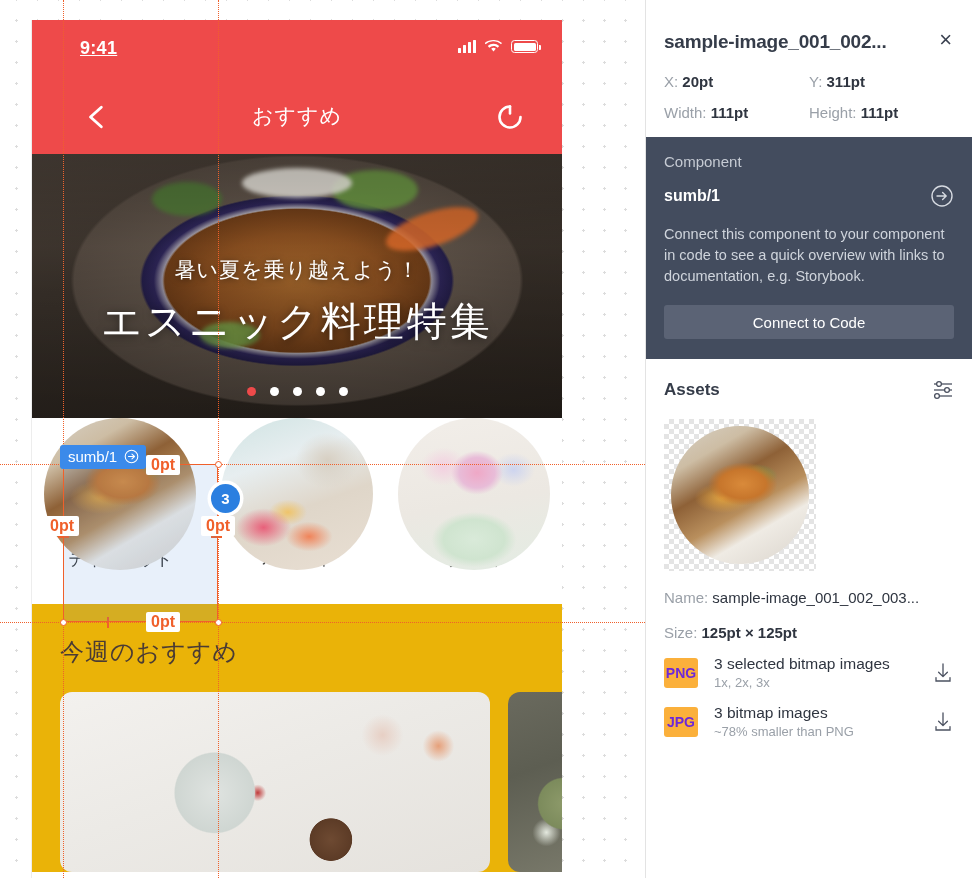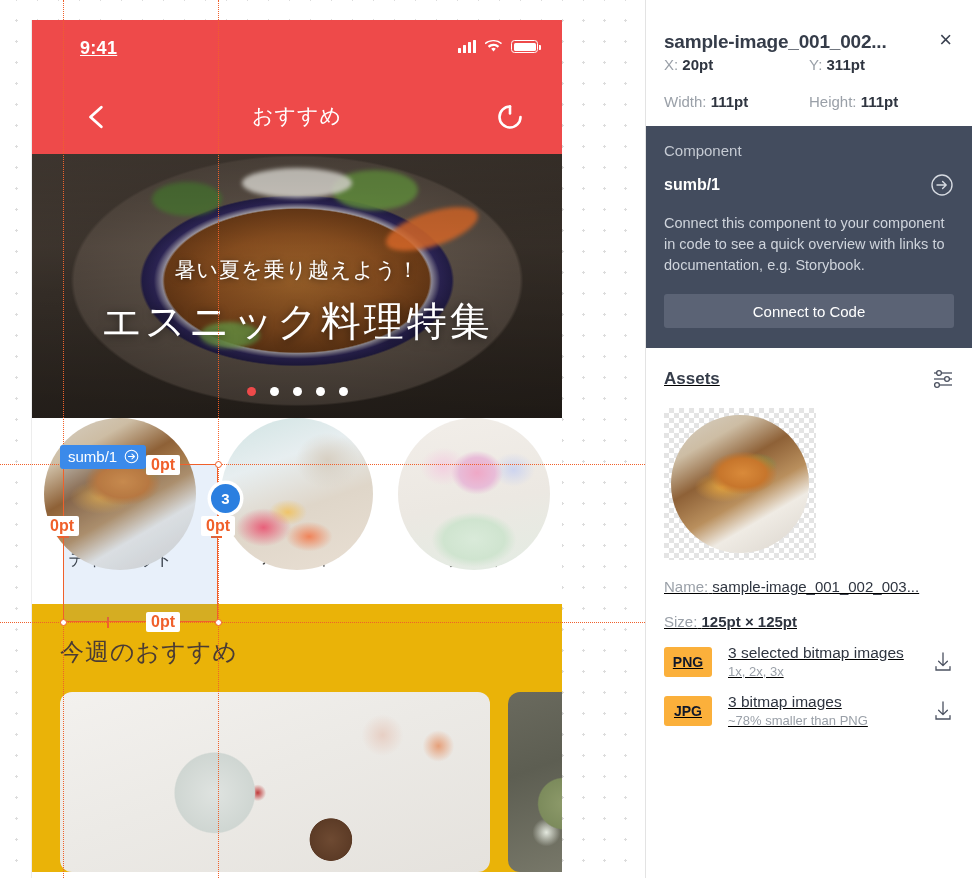--- a/index.html
+++ b/index.html
@@ -190,39 +190,39 @@
     display:flex; flex-direction:column;
     overflow:hidden;
   }
   #panel-head { padding:20px 18px 16px 18px; }
   #panel-title-row { display:flex; align-items:flex-start; justify-content:space-between;margin-top:11px; }
   #panel-title {
     font-size:19px; font-weight:bold; color:#353c49; letter-spacing:-.2px;
     overflow:hidden; white-space:nowrap; max-width:262px;
   }
   #panel-close { font-size:22px; color:#3a4150; line-height:18px; cursor:pointer; padding:0 2px;}
-  .kv-grid { display:grid; grid-template-columns:1fr 1fr; row-gap:20px; margin-top:3px; }
+  .kv-grid { display:grid; grid-template-columns:1fr 1fr; row-gap:14px; margin-top:20px; }
   .kv { font-size:15px; }
   .kv .k { color:#9aa0a8; }
   .kv .v { color:#2f3540; font-weight:bold; }
 
   #component-block { background:#434c5e; color:#fff; padding:16px 18px 20px 18px; }
   #component-heading { font-size:15px; color:#c5cad3; margin-bottom:14px; }
   #component-name-row { display:flex; align-items:center; justify-content:space-between; }
   #component-name { font-size:16px; font-weight:bold; color:#fff; }
   #component-arrow { width:24px; height:24px; }
   #component-desc { font-size:14.5px; line-height:1.45; color:#cfd4dc; margin-top:16px; }
   #connect-btn {
     margin-top:18px; width:100%; height:34px; border-radius:3px;
     background:#5b6375; color:#fff; font-size:15px;
     display:flex; align-items:center; justify-content:center; cursor:pointer;
     border:none; font-family:inherit;
   }
 
-  #assets-block { padding:20px 18px 12px 18px; flex:1;text-decoration:underline; }
+  #assets-block { padding:20px 18px 12px 18px; flex:1; }
   #assets-head { display:flex; align-items:center; justify-content:space-between; }
   #assets-title { font-size:17px; font-weight:bold; color:#353c49; }
   #assets-filter { width:22px; height:22px; cursor:pointer; }
 
   #asset-thumb {
     width:152px; height:152px; margin-top:18px; position:relative; overflow:hidden;
     background-image:
       linear-gradient(45deg,#e4e4e4 25%,transparent 25%,transparent 75%,#e4e4e4 75%),
       linear-gradient(45deg,#e4e4e4 25%,transparent 25%,transparent 75%,#e4e4e4 75%);
     background-size:10px 10px;
@@ -237,22 +237,22 @@
       radial-gradient(ellipse 22% 12% at 62% 36%, #6fa14c 0%, rgba(111,161,76,0) 70%),
       linear-gradient(150deg,#d8d2c8 0%,#cdbda4 22%,#8e6137 40%,#b98f5d 58%,#efebe4 72%,#d9d3cb 100%);
   }
   .asset-line { margin-top:18px; font-size:15px; }
   .asset-line .k { color:#9aa0a8; }
   .asset-line .v { color:#2f3540; }
   #asset-size .v { font-weight:bold; }
 
   .export-row { display:flex; align-items:center; margin-top:14px; }
   .fmt-chip {
-    width:48px; height:30px; border-radius:3px; background:#fbb03b;
-    color:#0f172a; font-size:14px; font-weight:bold;
+    width:34px; height:30px; border-radius:3px; background:#fbb03b;
+    color:#6d28d9; font-size:14px; font-weight:bold;
     display:flex; align-items:center; justify-content:center; flex:none;
   }
   .export-text { margin-left:16px; flex:1; }
   .export-main { font-size:15.5px; color:#2f3540; }
   .export-sub { font-size:13px; color:#9aa0a8; margin-top:2px; }
   .dl-icon { width:22px; height:22px; cursor:pointer; flex:none; }
 </style>
 </head>
 <body>
 

